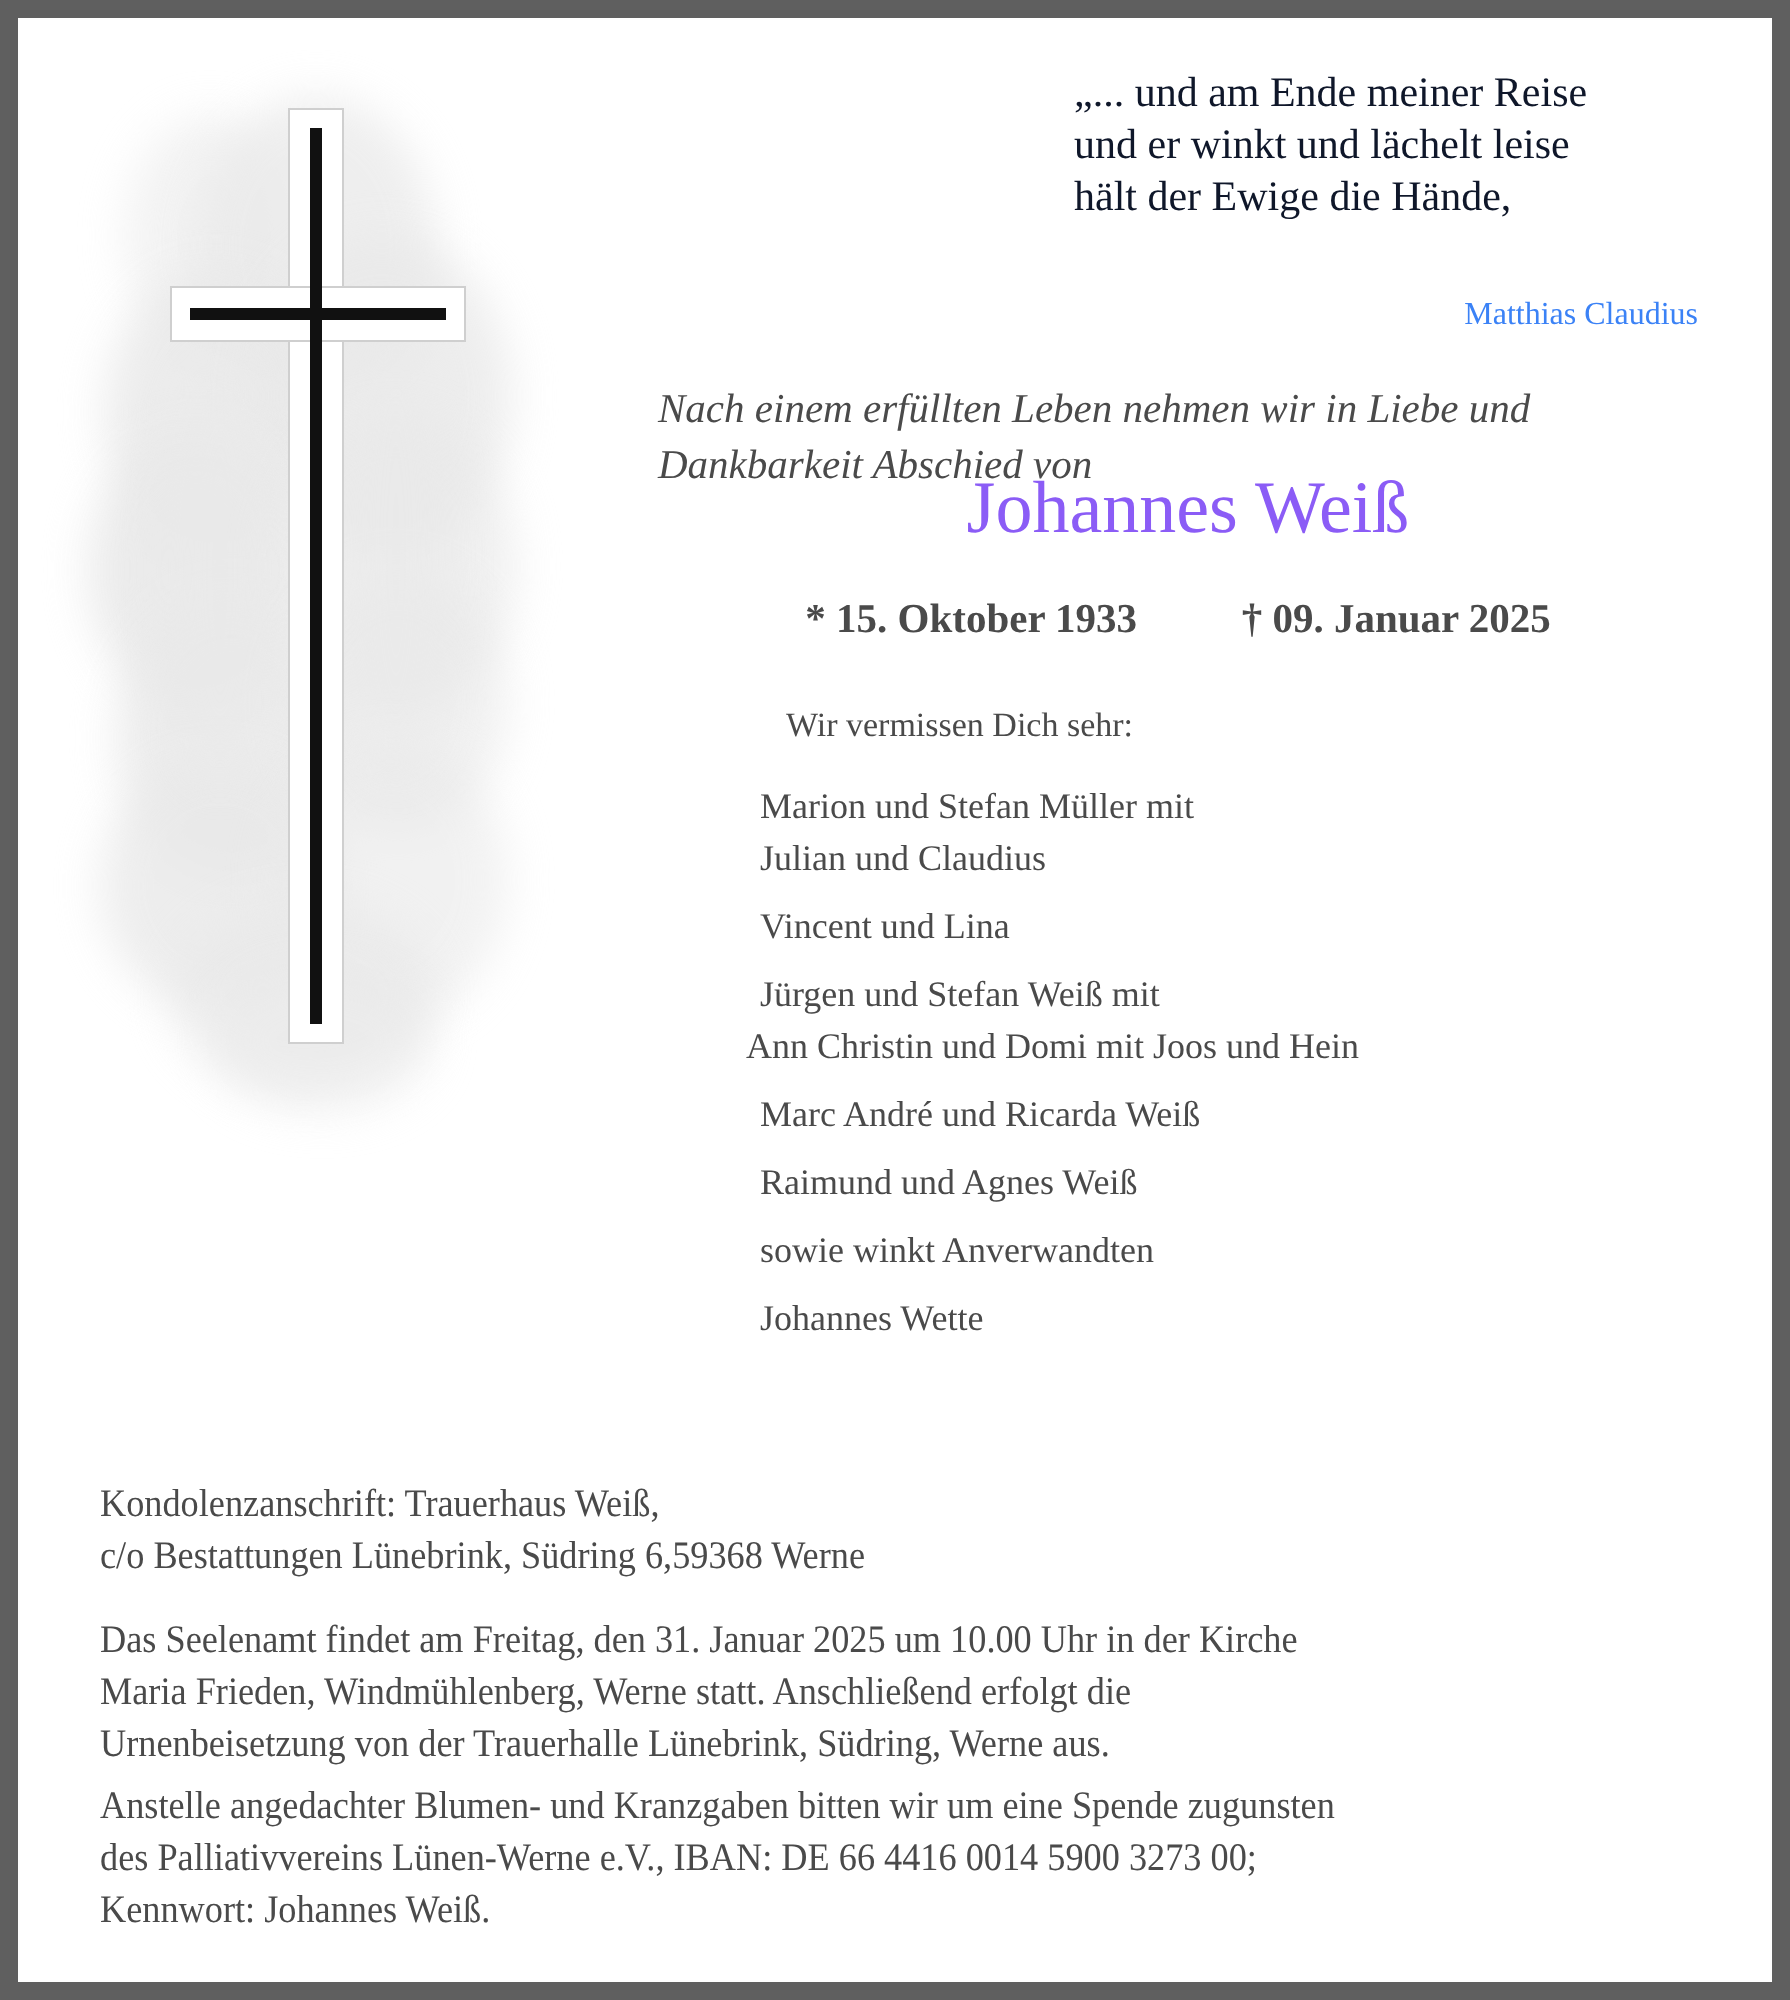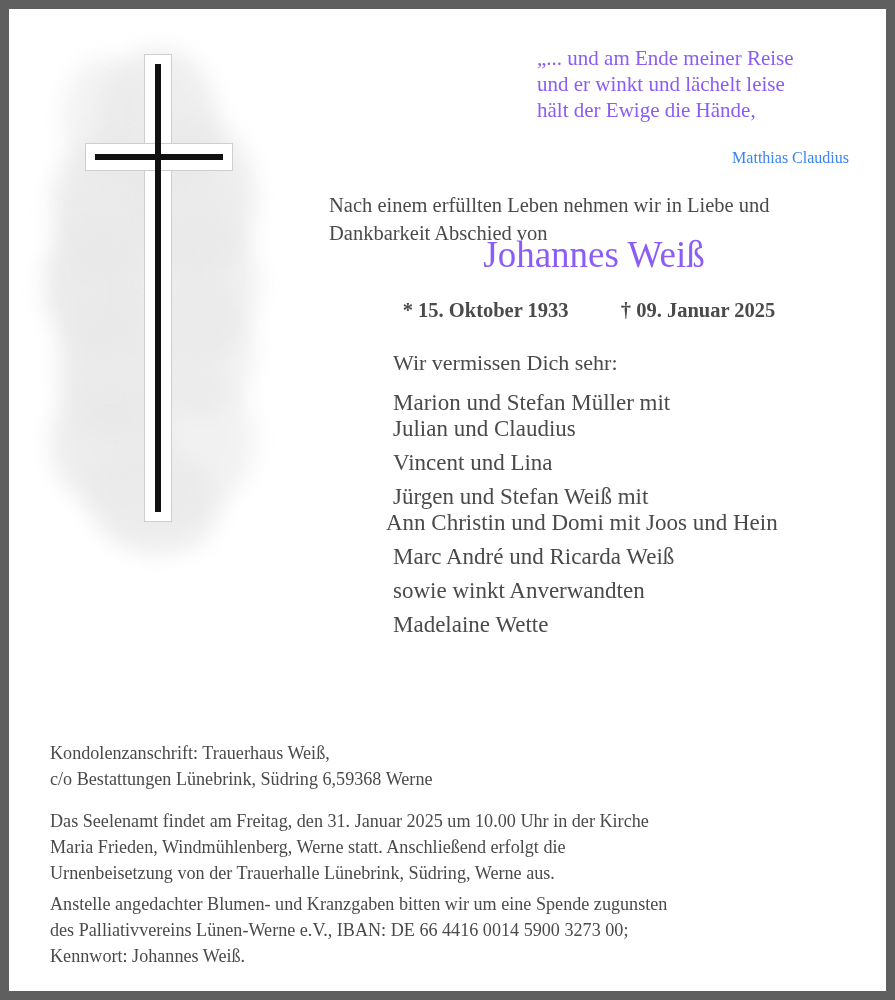--- a/index.html
+++ b/index.html
@@ -64,25 +64,25 @@
     position: absolute;
     background: #111111;
   }
   .cross-bar.vert { left: 115px; top: 24px;  width: 6px;   height: 448px; }
   .cross-bar.horz { left: 55px;  top: 114px; width: 128px; height: 6px;   }
 
   
   .quote {
     position: absolute;
     left: 528px;
-    top: 36px;
+    top: 24px;
     width: 320px;
     font-size: 21px;
     line-height: 26px;
-    color: #8b5cf6;
+    color: #0f172a;
   }
   .quote-line { white-space: nowrap; }
   .quote-author {
     position: absolute;
     left: 528px;
     top: 139px;
     width: 312px;
     text-align: right;
     font-size: 16px;
     line-height: 20px;
@@ -90,21 +90,21 @@
   }
 
   .intro {
     position: absolute;
     left: 320px;
     top: 182px;
     width: 530px;
     font-size: 20.5px;
     line-height: 28px;
   }
-  .intro-line { white-space: nowrap; }
+  .intro-line { white-space: nowrap; font-style: italic; }
 
   .deceased-name {
     position: absolute;
     left: 320px;
     top: 224px;
     width: 530px;
     text-align: center;
     font-size: 37px;
     line-height: 44px;
     color: #8b5cf6;
@@ -119,30 +119,30 @@
     font-size: 20.5px;
     line-height: 26px;
     font-weight: bold;
   }
   .life-dates .sep { display: inline-block; width: 42px; }
 
   .missing-label {
     position: absolute;
     left: 384px;
     top: 341px;
-    font-size: 22px;
+    font-size: 17px;
     line-height: 26px;
   }
 
   .survivors {
     position: absolute;
-    left: 384px;
+    left: 371px;
     top: 381px;
     width: 470px;
-    font-size: 23px;
+    font-size: 18px;
   }
   .survivors .grp { margin-bottom: 8px; }
   .survivors .grp:last-child { margin-bottom: 0; }
   .survivors .ln { line-height: 26px; white-space: nowrap; }
   .survivors .ln.wide { margin-left: -7px; }
 
   .footer-block {
     position: absolute;
     left: 41px;
     width: 810px;
@@ -216,24 +216,27 @@
       <div class="ln">Vincent und Lina</div>
     </div>
     <div class="grp">
       <div class="ln">Jürgen und Stefan Weiß mit</div>
       <div class="ln wide">Ann Christin und Domi mit Joos und Hein</div>
     </div>
     <div class="grp">
       <div class="ln">Marc André und Ricarda Weiß</div>
     </div>
     <div class="grp">
+      <div class="ln">Raimund und Agnes Weiß</div>
+    </div>
+    <div class="grp">
       <div class="ln">sowie winkt Anverwandten</div>
     </div>
     <div class="grp">
-      <div class="ln">Madelaine Wette</div>
+      <div class="ln">Johannes Wette</div>
     </div>
   </div>
 
   <div class="footer-block" id="condolence">
     <div class="ln">Kondolenzanschrift: Trauerhaus Weiß,</div>
     <div class="ln">c/o Bestattungen Lünebrink, Südring 6,59368 Werne</div>
   </div>
 
   <div class="footer-block" id="service">
     <div class="ln">Das Seelenamt findet am Freitag, den 31. Januar 2025 um 10.00 Uhr in der Kirche</div>

